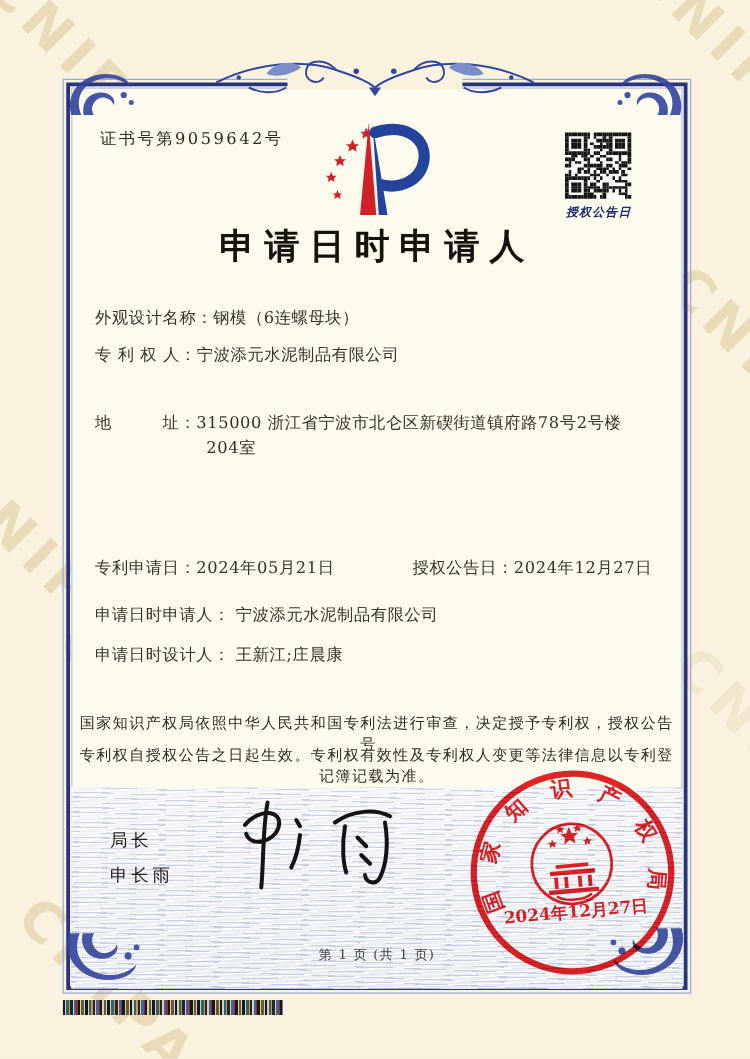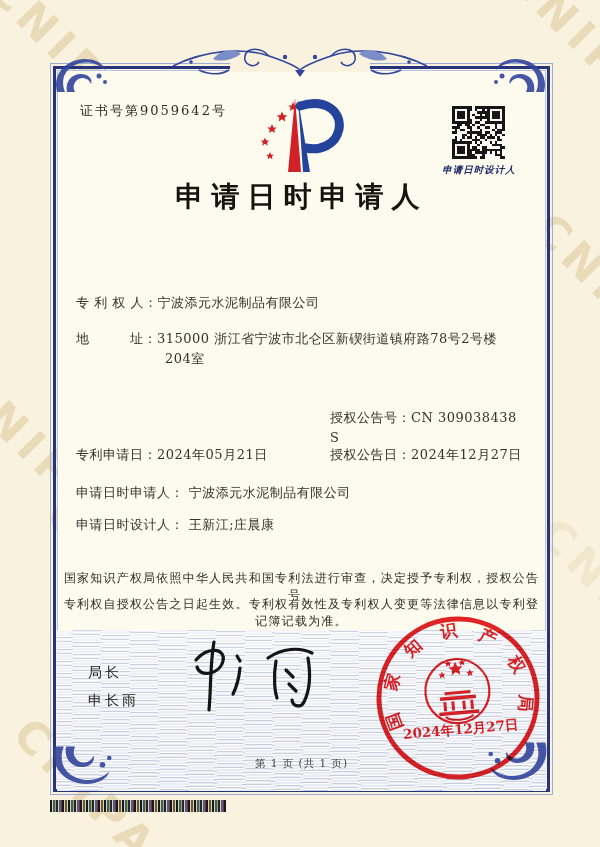--- a/index.html
+++ b/index.html
@@ -378,32 +378,32 @@
       <i style="left:12.619047619047619px;top:50.476190476190474px;width:2.5238095238095237px;height:2.5238095238095237px"></i>
       <i style="left:15.142857142857142px;top:50.476190476190474px;width:2.5238095238095237px;height:2.5238095238095237px"></i>
       <i style="left:17.666666666666664px;top:50.476190476190474px;width:2.5238095238095237px;height:2.5238095238095237px"></i>
       <i style="left:20.19047619047619px;top:50.476190476190474px;width:2.5238095238095237px;height:2.5238095238095237px"></i>
       <i style="left:22.714285714285715px;top:50.476190476190474px;width:2.5238095238095237px;height:2.5238095238095237px"></i>
       <i style="left:27.76190476190476px;top:50.476190476190474px;width:2.5238095238095237px;height:2.5238095238095237px"></i>
       <i style="left:30.285714285714285px;top:50.476190476190474px;width:2.5238095238095237px;height:2.5238095238095237px"></i>
       <i style="left:47.95238095238095px;top:50.476190476190474px;width:2.5238095238095237px;height:2.5238095238095237px"></i>
       <i style="left:50.476190476190474px;top:50.476190476190474px;width:2.5238095238095237px;height:2.5238095238095237px"></i>
     </div>
-  <div class="qrcap">申请日时设计人</div>
+  <div class="qrcap">授权公告日</div>
 
   <div class="title">申请日时申请人</div>
 
-  <div class="row" style="top:293px">
+  <div class="row" style="top:245px">
+    <span>外观设计名称：</span><span>钢模（6连螺母块）</span>
+  </div>
+  <div class="row" style="top:275px">
     <span>专 利 权 人：</span><span>宁波添元水泥制品有限公司</span>
   </div>
   <div class="row addr" style="top:329px">
     <span>地　　　址：</span><span>315000 浙江省宁波市北仑区新碶街道镇府路78号2号楼204室</span>
-  </div>
-  <div class="row col2" style="top:408px">
-    <span>授权公告号：</span><span>CN 309038438 S</span>
   </div>
   <div class="row" style="top:445px;width:250px">
     <span>专利申请日：</span><span>2024年05月21日</span>
   </div>
   <div class="row col2" style="top:445px">
     <span>授权公告日：</span><span>2024年12月27日</span>
   </div>
   <div class="row" style="top:483px">
     <span>申请日时申请人：</span>&nbsp;<span>宁波添元水泥制品有限公司</span>
   </div>

